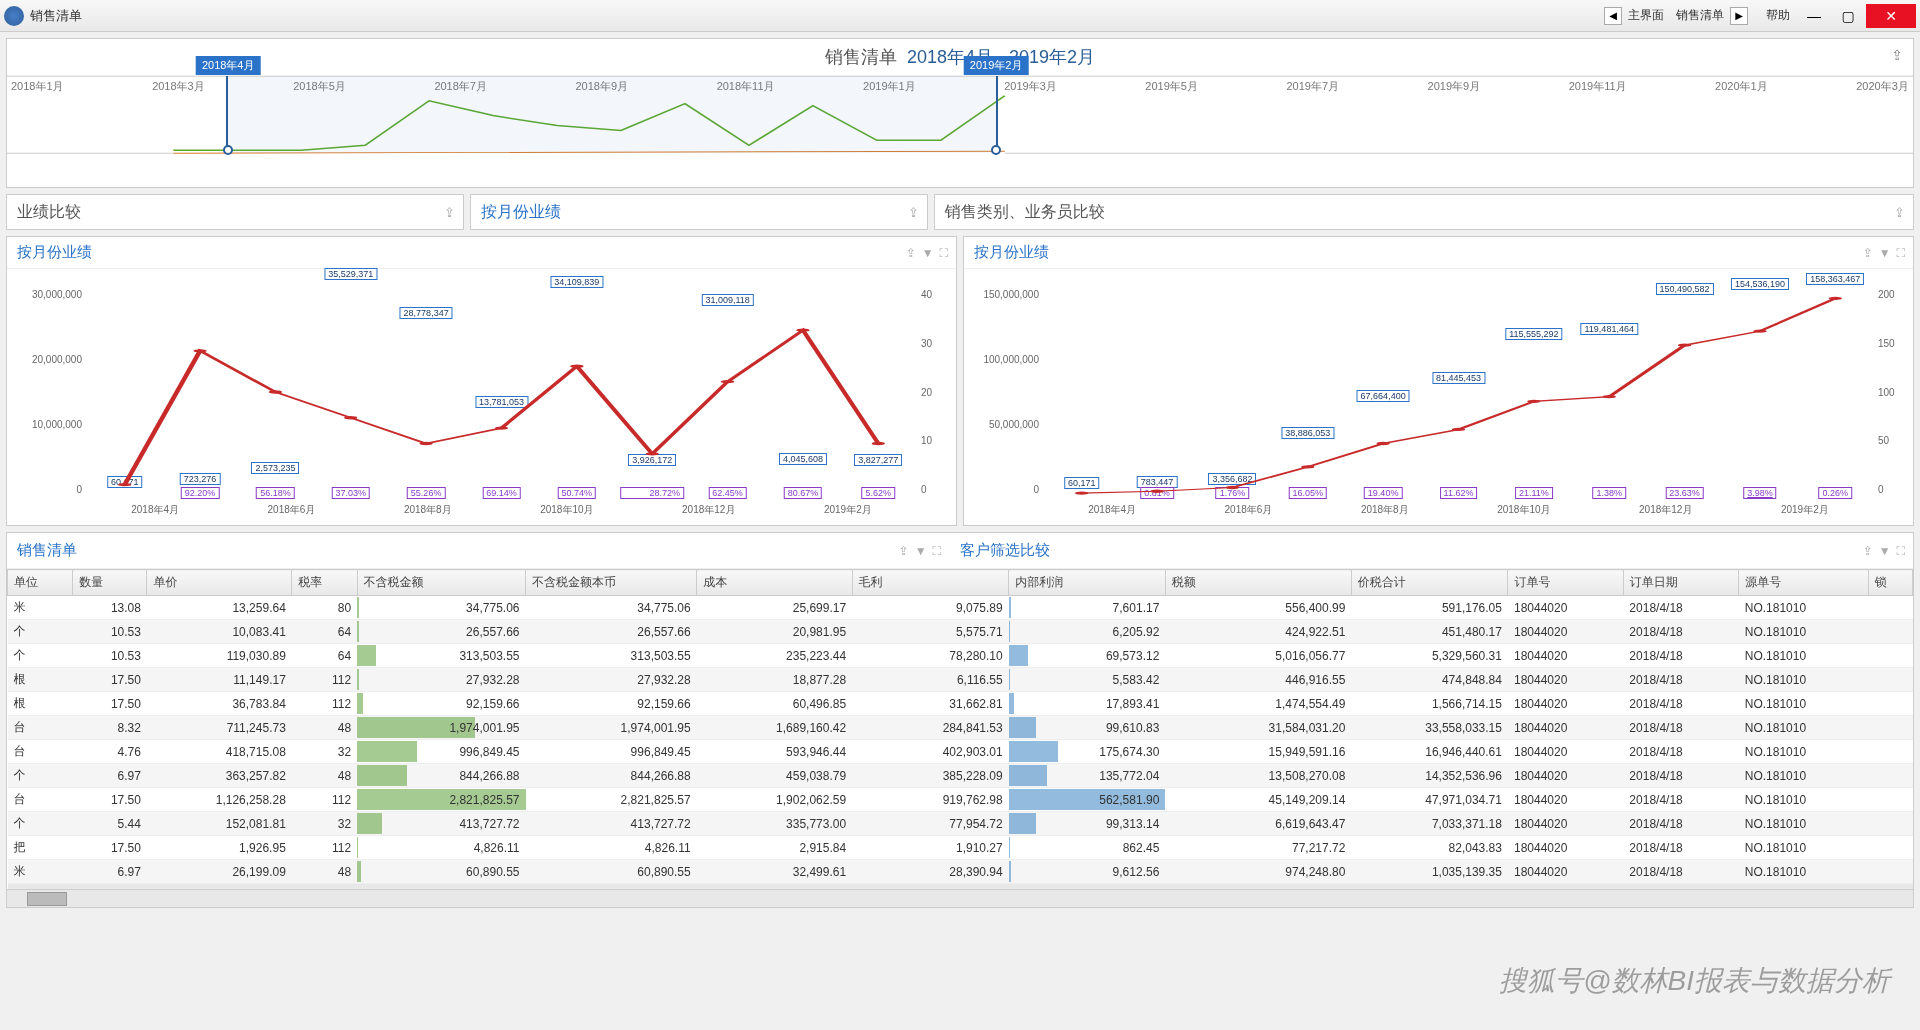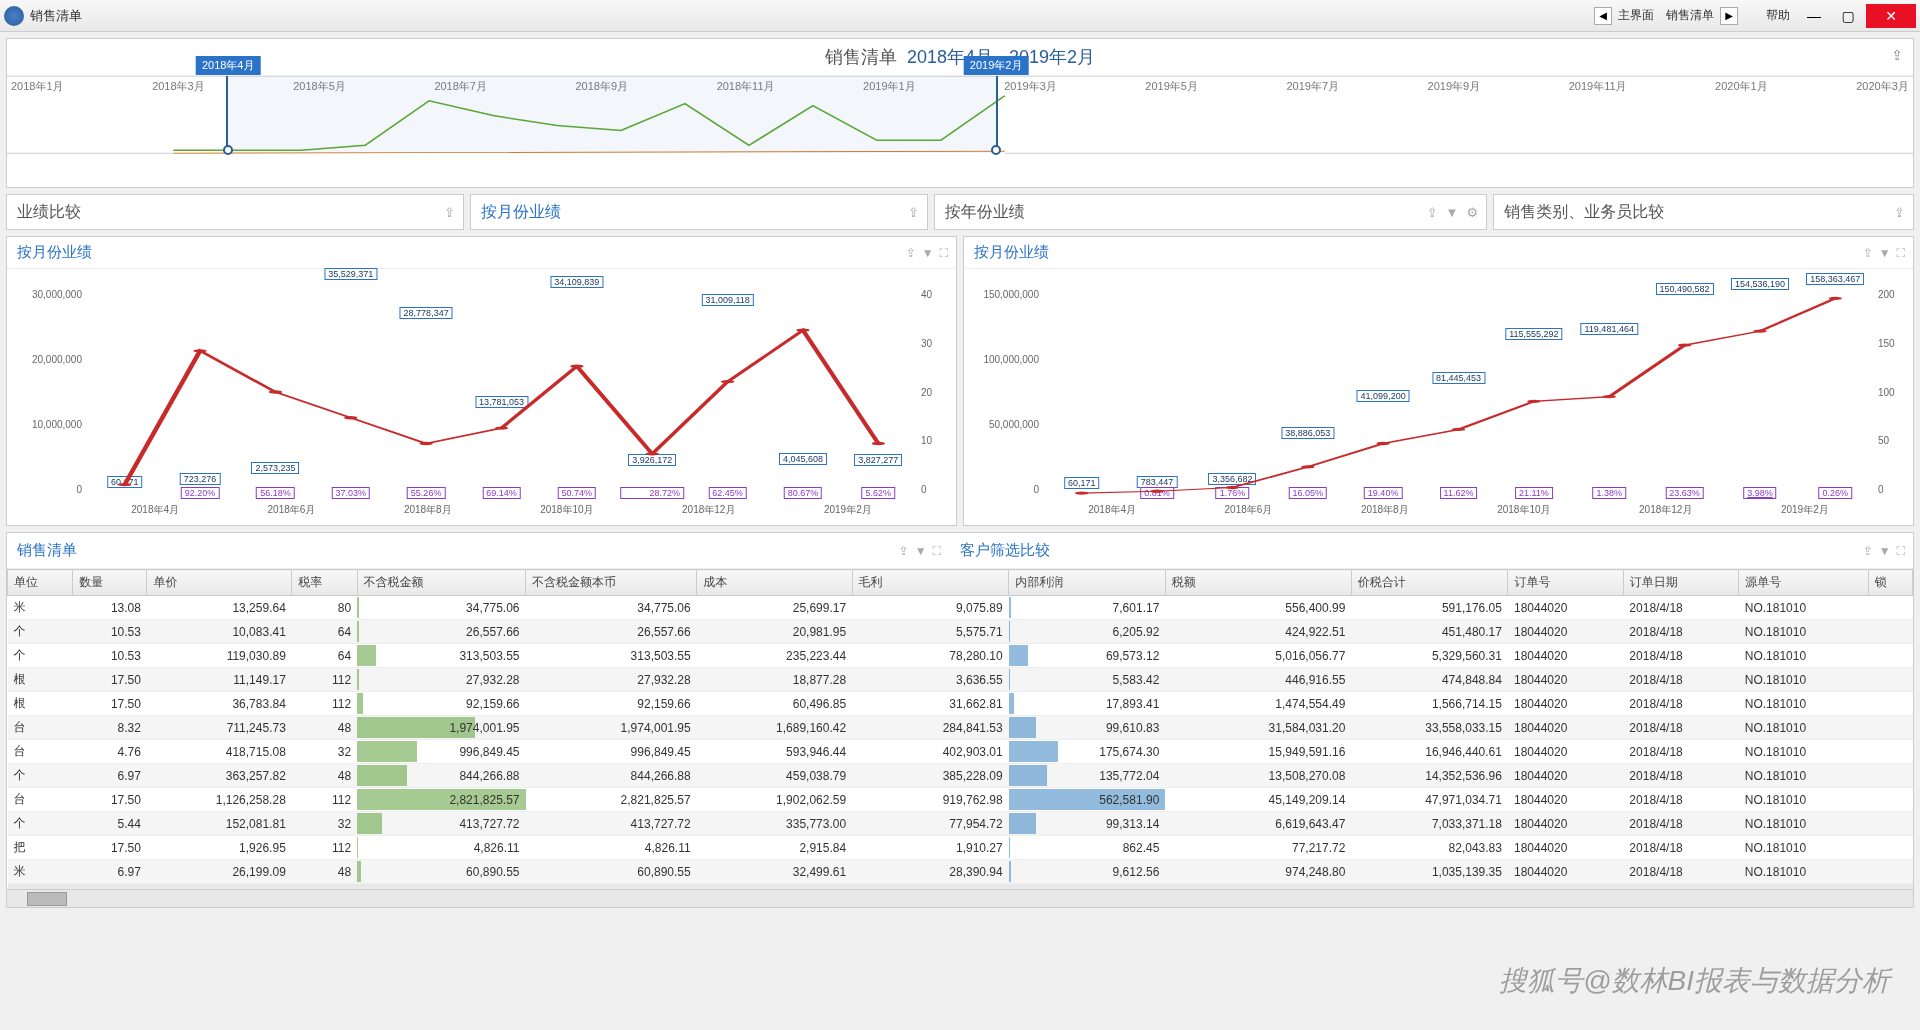--- a/index.html
+++ b/index.html
@@ -64,21 +64,21 @@
 </head>
 <body>
 
 <div class="titlebar">
   <div class="logo"></div>
   <div class="title">销售清单</div>
   <div class="nav-btn">◀</div>
   <div class="nav-text">主界面</div>
   <div class="nav-text">销售清单</div>
   <div class="nav-btn">▶</div>
-  <div class="nav-text" style="margin-left:22px">帮助</div>
+  <div class="nav-text" style="margin-left:12px">帮助</div>
   <div class="win-btn">—</div>
   <div class="win-btn">▢</div>
   <div class="win-btn close-btn">✕</div>
 </div>
 
 <div class="main">
 
   <div class="range-panel">
     <div class="range-title">
       <span>销售清单</span>&nbsp;
@@ -119,24 +119,20 @@
 
   <div class="section-row">
     <div class="section-header gray" style="flex:0 0 24%">
       <span>业绩比较</span>
       <div class="tools"><span>⇪</span></div>
     </div>
     <div class="section-header" style="flex:0 0 24%">
       <span>按月份业绩</span>
       <div class="tools"><span>⇪</span></div>
     </div>
-    <div class="section-header gray" style="flex:0 0 29%">
-      <span>按年份业绩</span>
-      <div class="tools"><span>⇪</span><span>▼</span><span>⚙</span></div>
-    </div>
     <div class="section-header gray">
       <span>销售类别、业务员比较</span>
       <div class="tools"><span>⇪</span></div>
     </div>
   </div>
 
   <div class="chart-row">
     <div class="chart-panel">
       <div class="chart-panel-hdr">
         <span>按月份业绩</span>
@@ -311,21 +307,21 @@
               <div class="bar orange" style="height: 12.5%; flex: 1 1 0%;"></div>
               <div class="bar green" style="height: 9.375%; flex: 1 1 0%;"></div>
             </div>
             <div class="dlabel" style="left: 31.8182%; bottom: 27.3038%;">38,886,053</div>
             <div class="dlabel purple" style="left: 31.8182%; bottom: -2%;">16.05%</div>
             <div class="bargroup" style="left: 37.7273%; width: 6.36364%;">
               <div class="bar navy" style="height: 42.2903%; flex: 1 1 0%;"></div>
               <div class="bar orange" style="height: 21.875%; flex: 1 1 0%;"></div>
               <div class="bar green" style="height: 17.5%; flex: 1 1 0%;"></div>
             </div>
-            <div class="dlabel" style="left: 40.9091%; bottom: 45.2903%;">41,099,200</div>
+            <div class="dlabel" style="left: 40.9091%; bottom: 45.2903%;">67,664,400</div>
             <div class="dlabel purple" style="left: 40.9091%; bottom: -2%;">19.40%</div>
             <div class="bargroup" style="left: 46.8182%; width: 6.36364%;">
               <div class="bar navy" style="height: 50.9034%; flex: 1 1 0%;"></div>
               <div class="bar orange" style="height: 26.25%; flex: 1 1 0%;"></div>
               <div class="bar green" style="height: 21.875%; flex: 1 1 0%;"></div>
             </div>
             <div class="dlabel" style="left: 50%; bottom: 53.9034%;">81,445,453</div>
             <div class="dlabel purple" style="left: 50%; bottom: -2%;">11.62%</div>
             <div class="bargroup" style="left: 55.9091%; width: 6.36364%;">
               <div class="bar navy" style="height: 72.2221%; flex: 1 1 0%;"></div>
@@ -484,21 +480,21 @@
                 <td>根</td>
                 <td class="num">17.50</td>
                 <td class="num">11,149.17</td>
                 <td class="num">112</td>
                 <td class="num barcell">
                   <div class="cbar" style="width:0.9898657783526619%;background:#6aa84a"></div>
                   <div class="cval">27,932.28</div>
                 </td>
                 <td class="num">27,932.28</td>
                 <td class="num">18,877.28</td>
-                <td class="num">3,636.55</td>
+                <td class="num">6,116.55</td>
                 <td class="num barcell">
                   <div class="cbar" style="width:0.9924633209025528%;background:#4a8ec8"></div>
                   <div class="cval">5,583.42</div>
                 </td>
                 <td class="num">446,916.55</td>
                 <td class="num">474,848.84</td>
                 <td>18044020</td>
                 <td>2018/4/18</td>
                 <td>NO.181010</td>
                 <td></td>

